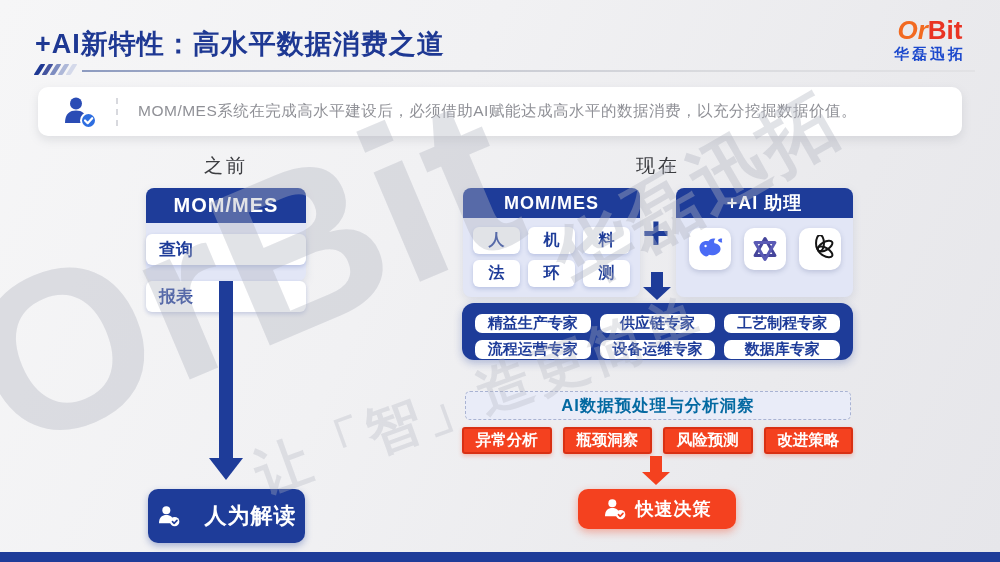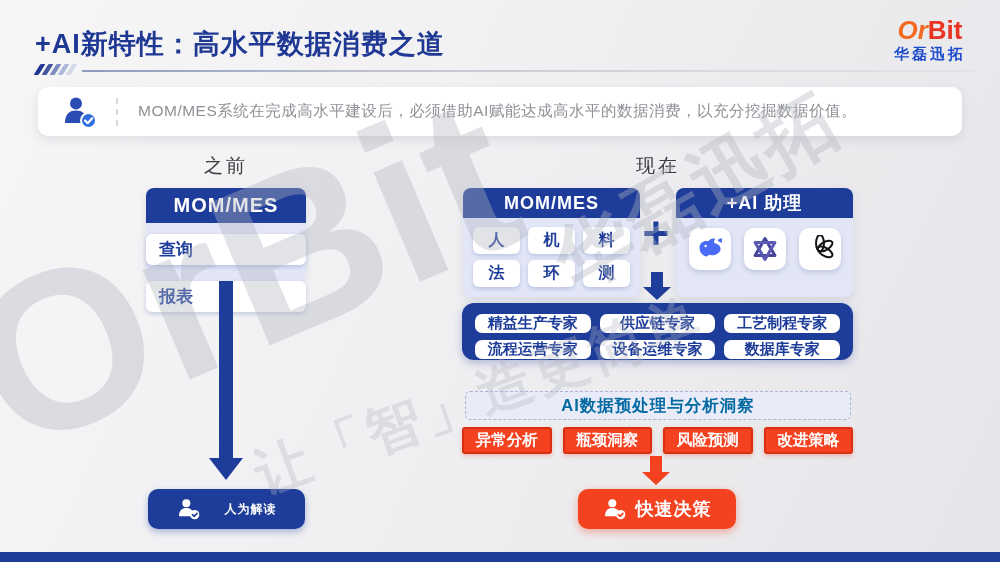--- a/index.html
+++ b/index.html
@@ -42,22 +42,22 @@
   .box-header { height:35px; background:#1e3c99; border-radius:8px 8px 0 0; color:#fff; font-weight:bold;
     font-size:20px; letter-spacing:1px; display:flex; align-items:center; justify-content:center; }
   .before-chips { display:flex; justify-content:center; gap:16px; margin-top:11px;flex-direction:column; }
   .chip-white { background:#fff; border-radius:6px; padding:4px 13px; color:#1e3c99; font-weight:bold; font-size:17px;
     box-shadow:0 2px 4px rgba(30,60,153,0.22); }
 
   .arrow-long-shaft { left:219px; top:281px; width:14px; height:178px; background:#1e3c99; z-index:3; }
   .arrow-long-head  { left:209px; top:458px; width:0; height:0; z-index:3;
     border-left:17px solid transparent; border-right:17px solid transparent; border-top:22px solid #1e3c99; }
 
-  .result-blue { left:148px; top:489px; width:157px; height:40px; background:#1e3c99; border-radius:10px; z-index:3;
-    display:flex; align-items:center; justify-content:center; gap:24px; color:#fff; font-size:12px; font-weight:bold;
+  .result-blue { left:148px; top:489px; width:157px; height:54px; background:#1e3c99; border-radius:10px; z-index:3;
+    display:flex; align-items:center; justify-content:center; gap:24px; color:#fff; font-size:22px; font-weight:bold;
     letter-spacing:1px; box-shadow:0 3px 7px rgba(30,60,153,0.35); }
   .result-red  { left:578px; top:489px; width:158px; height:40px; background:#f4411f; border-radius:10px; z-index:3;
     display:flex; align-items:center; justify-content:center; gap:9px; color:#fff; font-size:18px; font-weight:bold;
     letter-spacing:1px; box-shadow:0 3px 8px rgba(244,65,31,0.4);text-align:center; }
   .result-icon { width:24px; height:24px; }
 
   
   .now-sys { left:463px; top:188px; width:177px; height:109px; background:#e2e6f6; border-radius:8px; z-index:3;
     box-shadow:0 3px 8px rgba(110,120,160,0.18); }
   .now-sys .box-header, .ai-box .box-header { height:30px; font-size:18px; }

